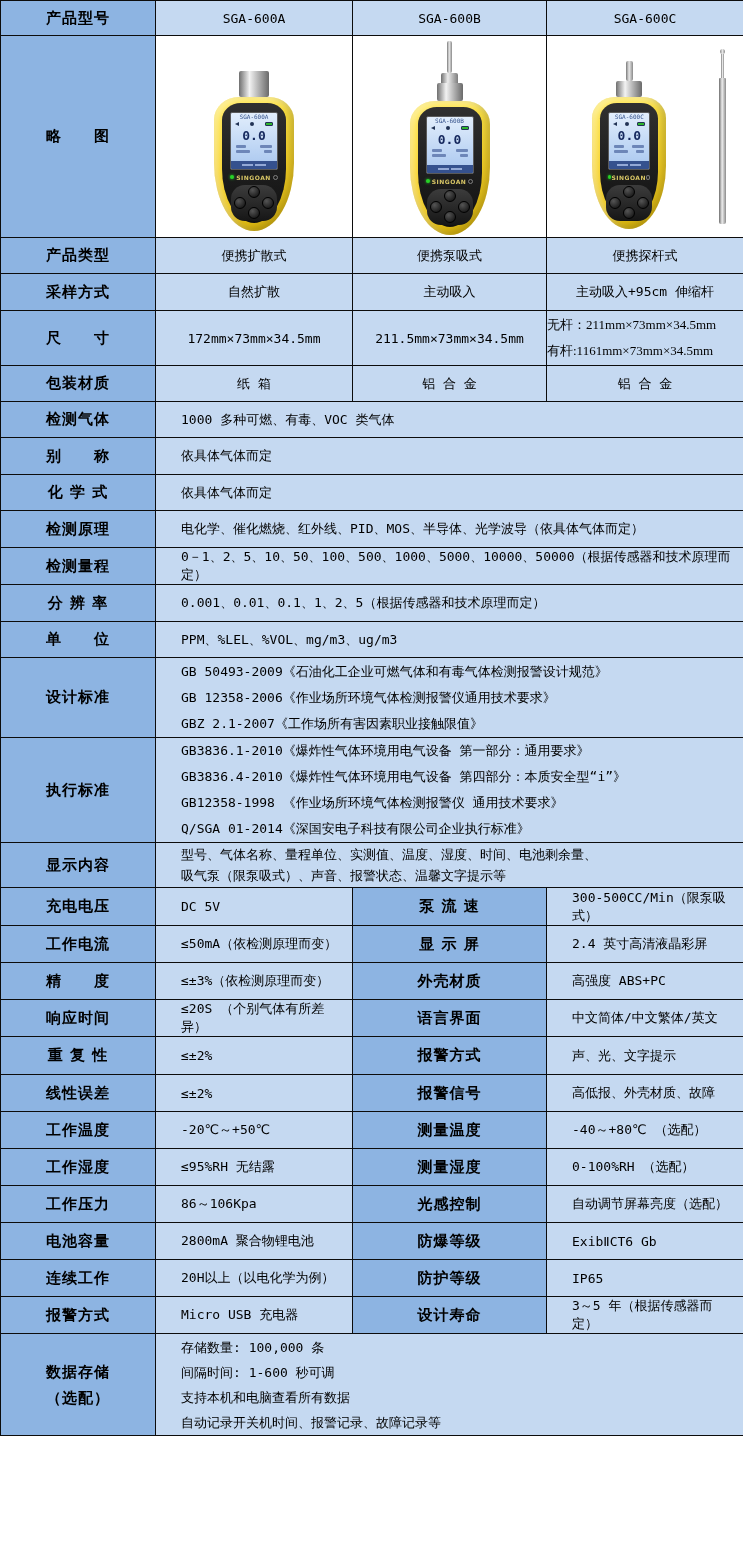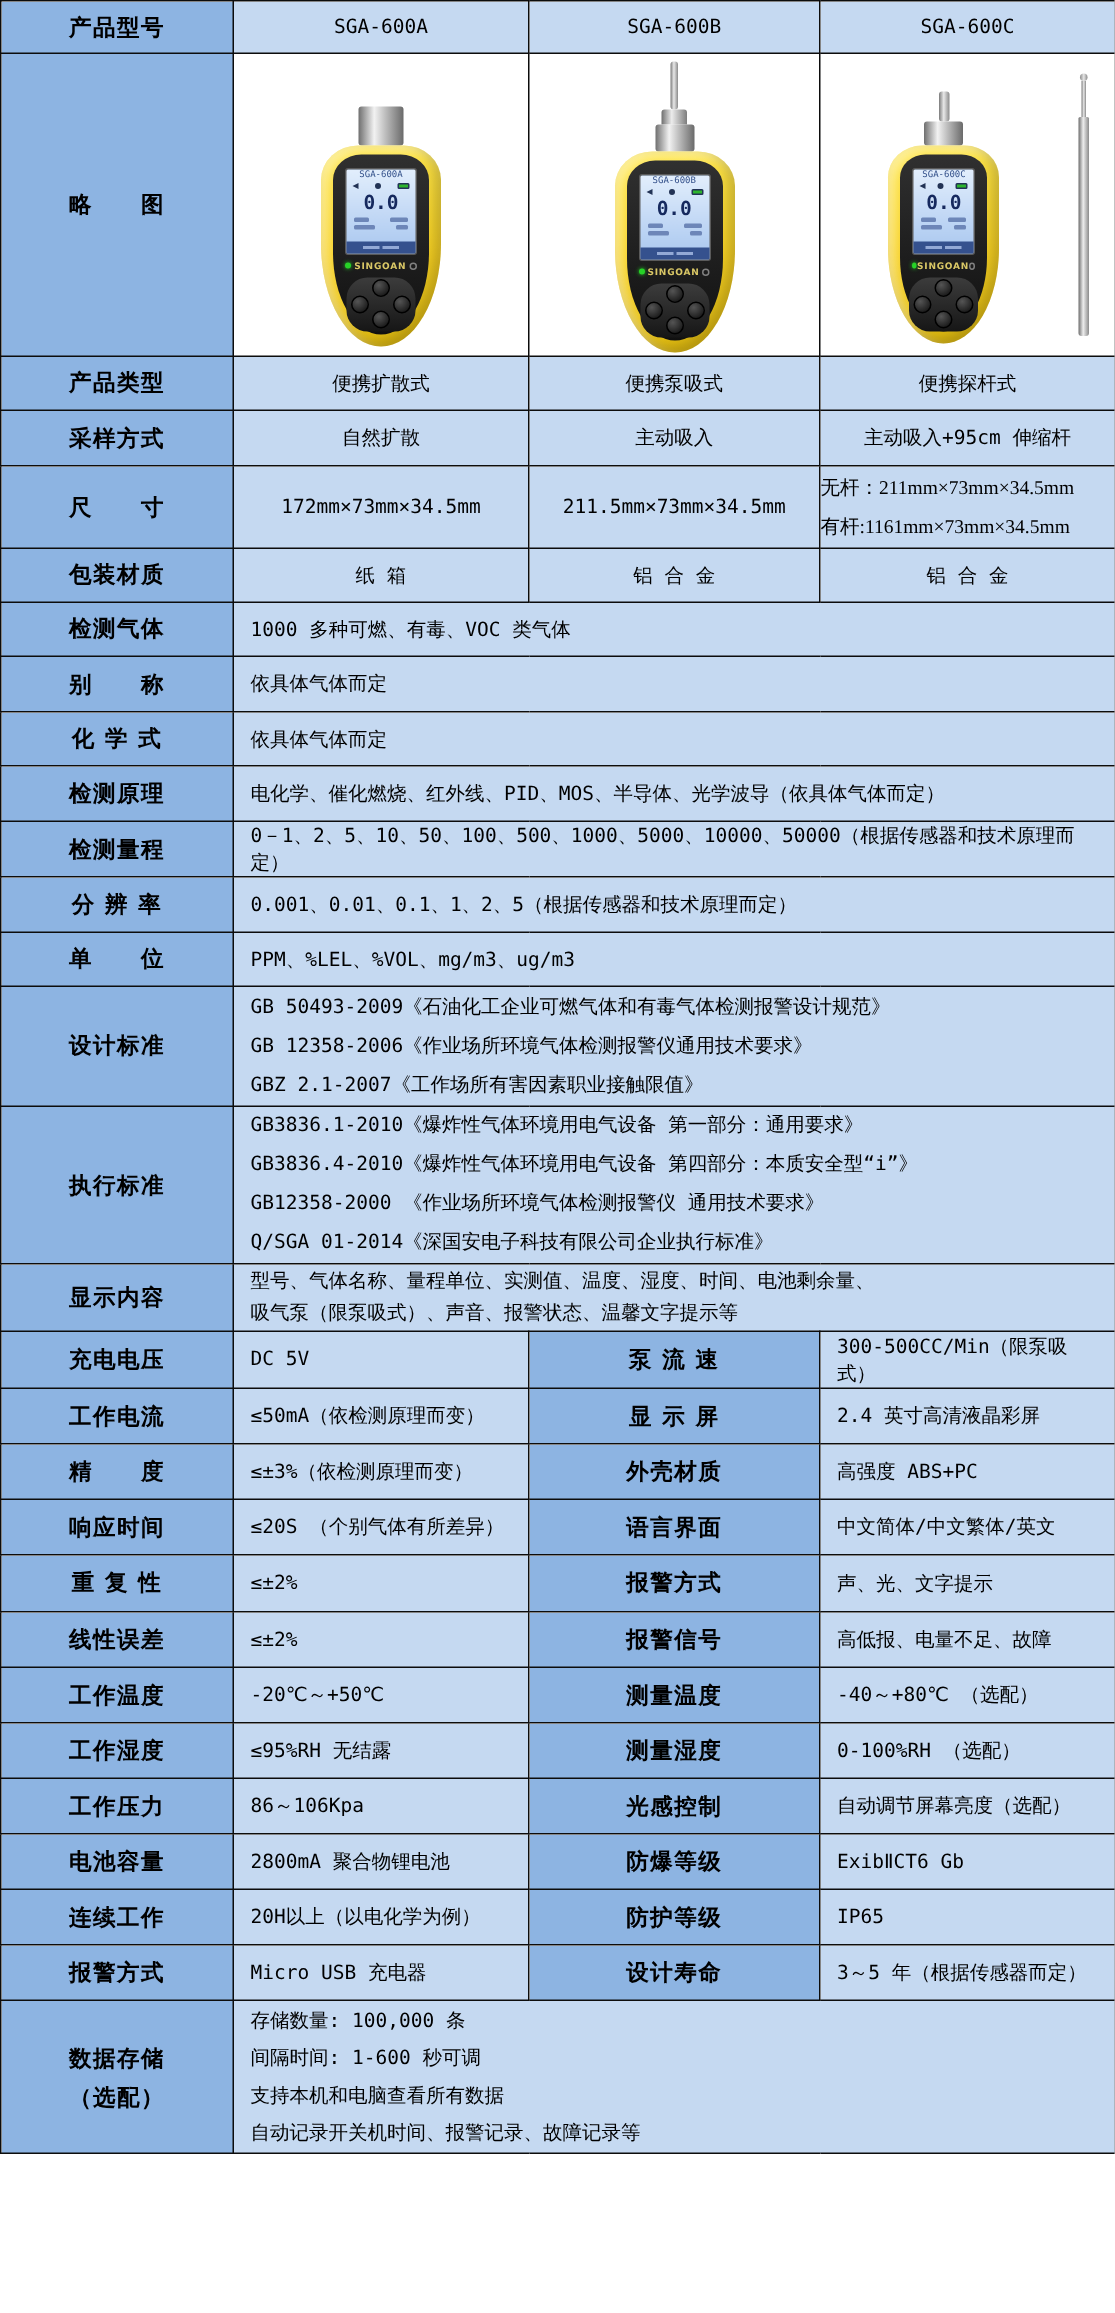--- a/index.html
+++ b/index.html
@@ -5,21 +5,21 @@
   * { box-sizing: border-box; }
   html,body { margin:0; padding:0; background:#fff; }
   body { width:743px; font-family:"DejaVu Sans", sans-serif; color:#000; }
 
   table.spec { border-collapse:collapse; width:743px; table-layout:fixed; }
   table.spec td { border:1.5px solid #0c0c0c; overflow:hidden; padding:0; vertical-align:middle; }
 
   td.lbl { background:#8DB4E2; font-weight:bold; font-size:15px; text-align:center; letter-spacing:1px; }
   td.val { background:#C5D9F1; font-size:13px; font-family:"DejaVu Sans Mono","DejaVu Sans",monospace; }
   td.val.c { text-align:center; }
-  td.val.l { text-align:left; padding-left:11px; padding-right:6px; }
+  td.val.l { text-align:left; padding-left:25px; padding-right:6px; }
   td.img  { background:#ffffff; }
 
   .ml div { line-height:26px; white-space:nowrap; }
   .ml2 div { line-height:21px; white-space:nowrap; }
   .ml25 div { line-height:25px; white-space:nowrap; }
   .dims div { line-height:26px; white-space:nowrap; }
   td.dims { padding-left:8px;font-family:Liberation Serif, serif; }
 
   .lbl .stack div { line-height:26px; }
 
@@ -311,21 +311,21 @@
       <div>GB 12358-2006《作业场所环境气体检测报警仪通用技术要求》</div>
       <div>GBZ 2.1-2007《工作场所有害因素职业接触限值》</div>
     </td>
   </tr>
 
   <tr style="height:103px">
     <td class="lbl">执行标准</td>
     <td class="val l ml" colspan="3">
       <div>GB3836.1-2010《爆炸性气体环境用电气设备  第一部分：通用要求》</div>
       <div>GB3836.4-2010《爆炸性气体环境用电气设备  第四部分：本质安全型“i”》</div>
-      <div>GB12358-2000 《作业场所环境气体检测报警仪  通用技术要求》</div>
+      <div>GB12358-1998 《作业场所环境气体检测报警仪  通用技术要求》</div>
       <div>Q/SGA 01-2014《深国安电子科技有限公司企业执行标准》</div>
     </td>
   </tr>
 
   <tr style="height:45px">
     <td class="lbl">显示内容</td>
     <td class="val l ml2" colspan="3">
       <div>型号、气体名称、量程单位、实测值、温度、湿度、时间、电池剩余量、</div>
       <div>吸气泵（限泵吸式）、声音、报警状态、温馨文字提示等</div>
     </td>
@@ -358,21 +358,21 @@
   <tr style="height:38px">
     <td class="lbl">重 复 性</td>
     <td class="val l">≤±2%</td>
     <td class="lbl">报警方式</td>
     <td class="val l">声、光、文字提示</td>
   </tr>
   <tr style="height:37px">
     <td class="lbl">线性误差</td>
     <td class="val l">≤±2%</td>
     <td class="lbl">报警信号</td>
-    <td class="val l">高低报、电量不足、故障</td>
+    <td class="val l">高低报、外壳材质、故障</td>
   </tr>
   <tr style="height:37px">
     <td class="lbl">工作温度</td>
     <td class="val l">-20℃～+50℃</td>
     <td class="lbl">测量温度</td>
     <td class="val l">-40～+80℃ （选配）</td>
   </tr>
   <tr style="height:37px">
     <td class="lbl">工作湿度</td>
     <td class="val l">≤95%RH 无结露</td>

